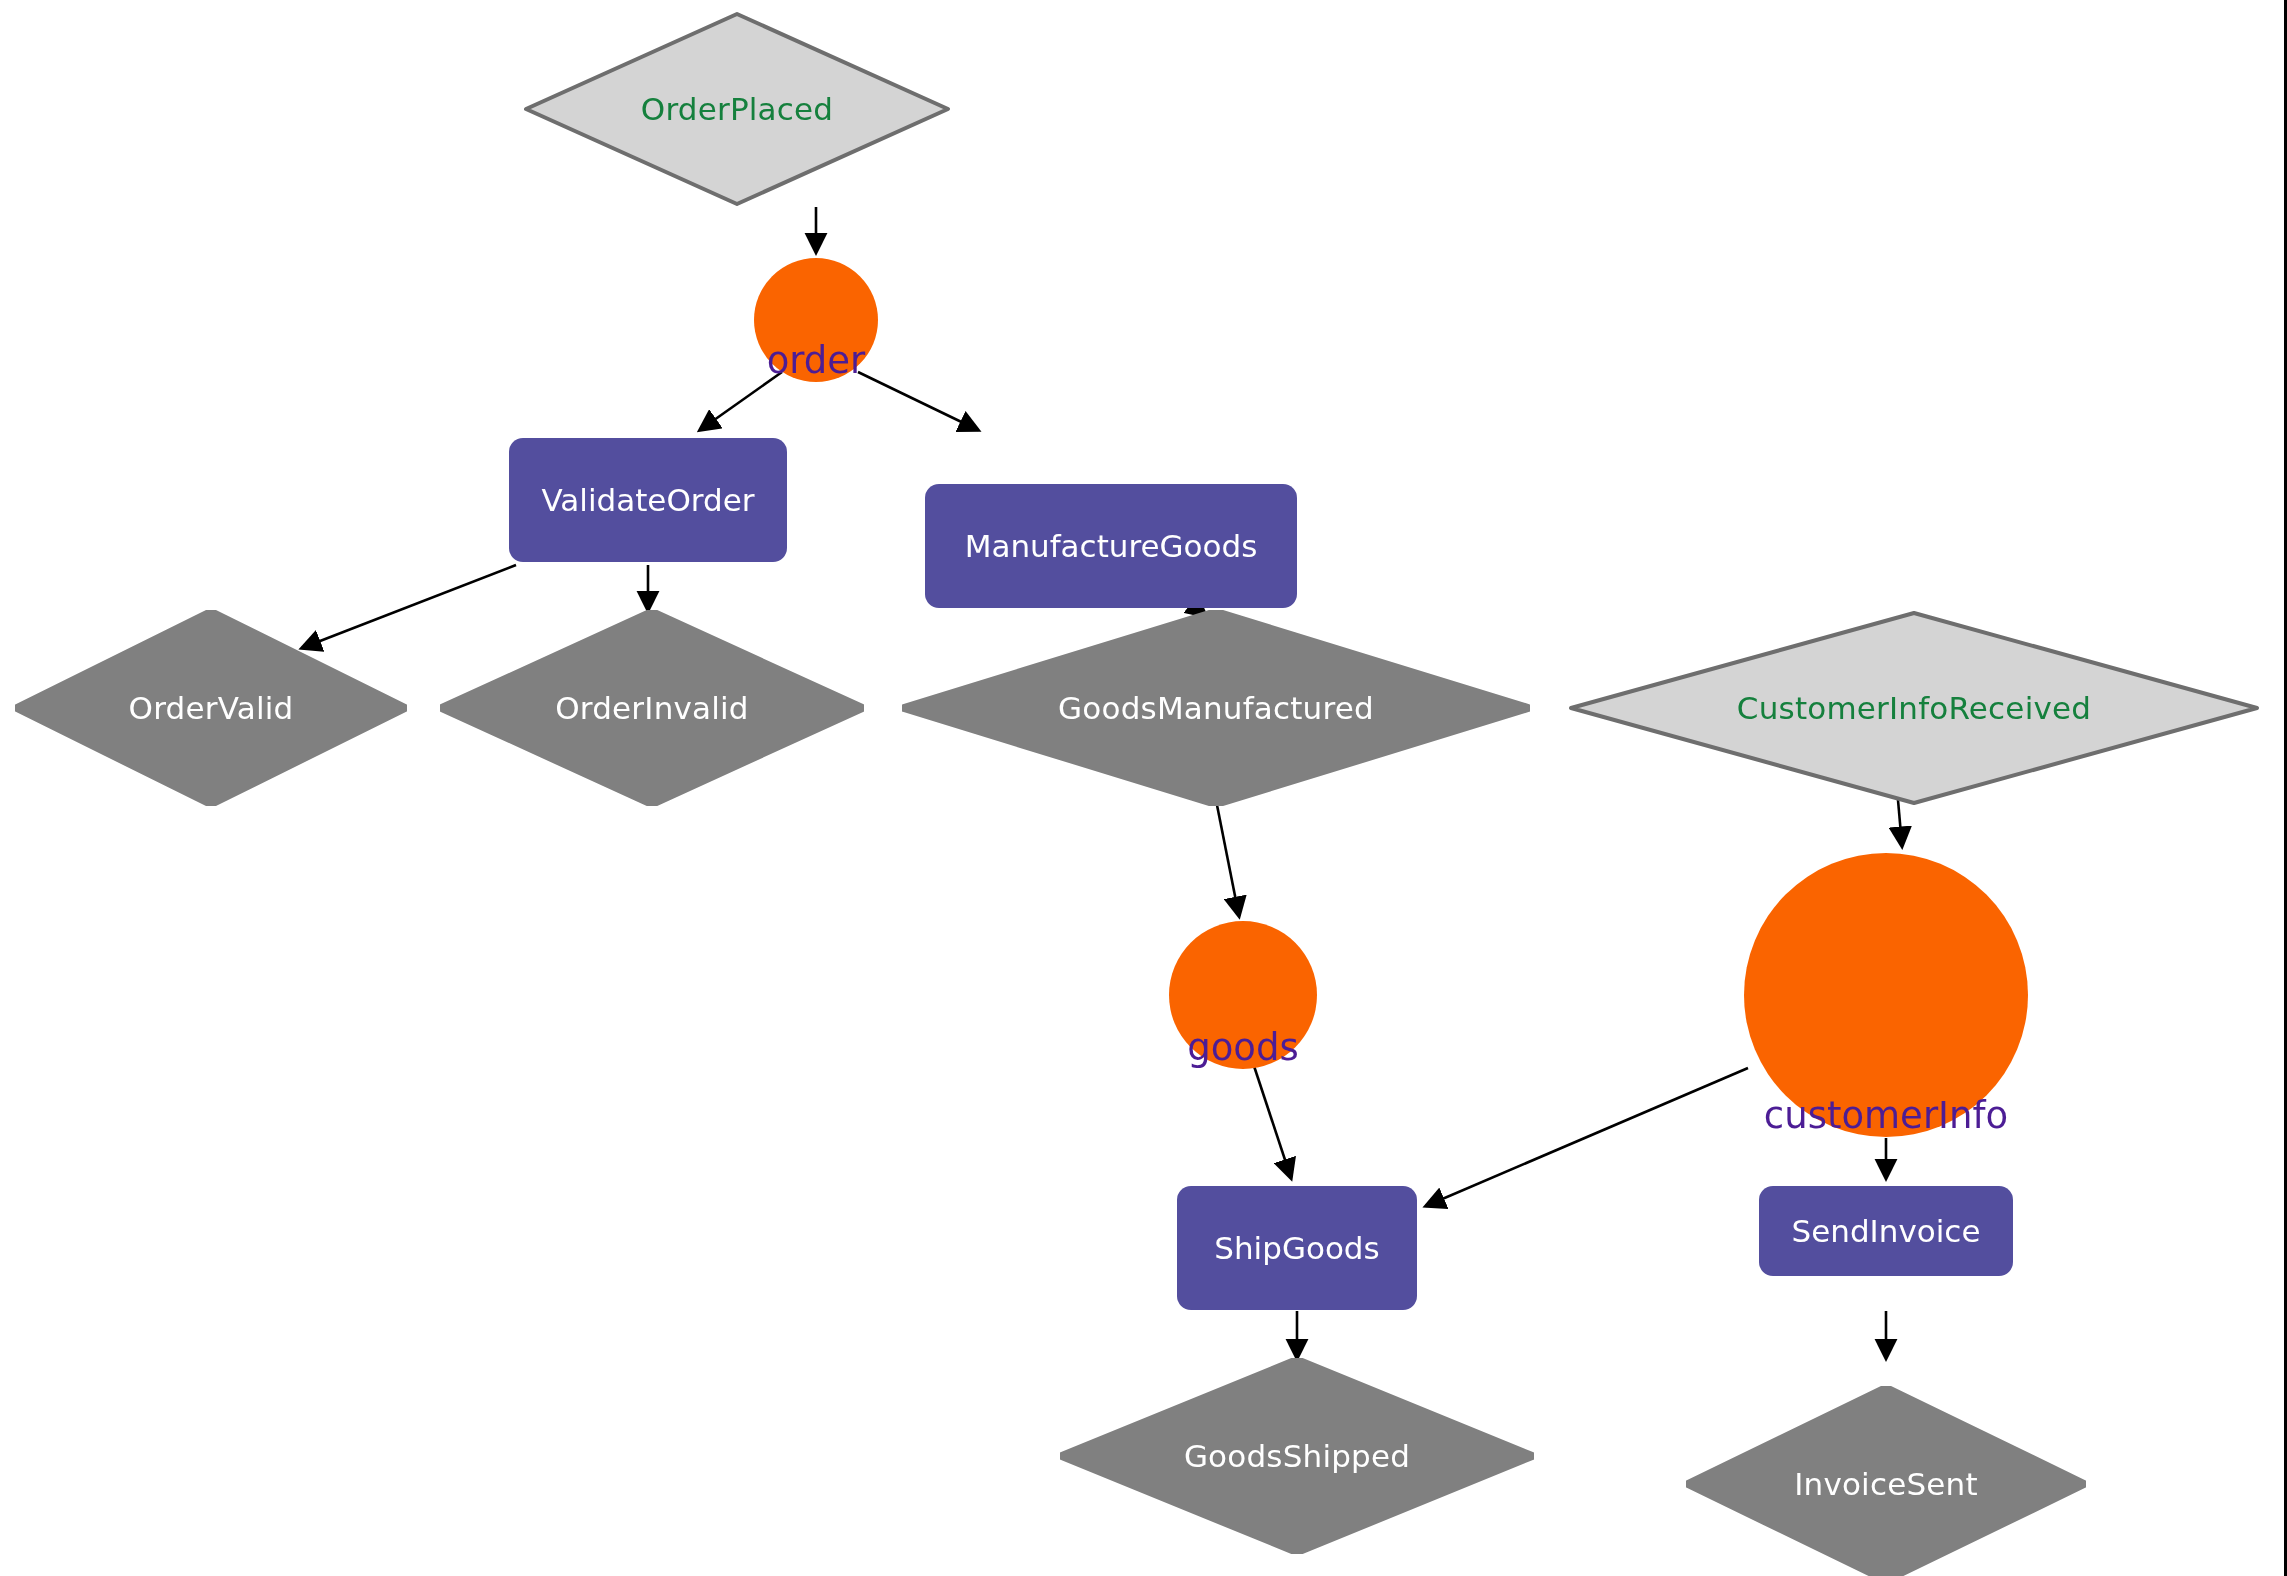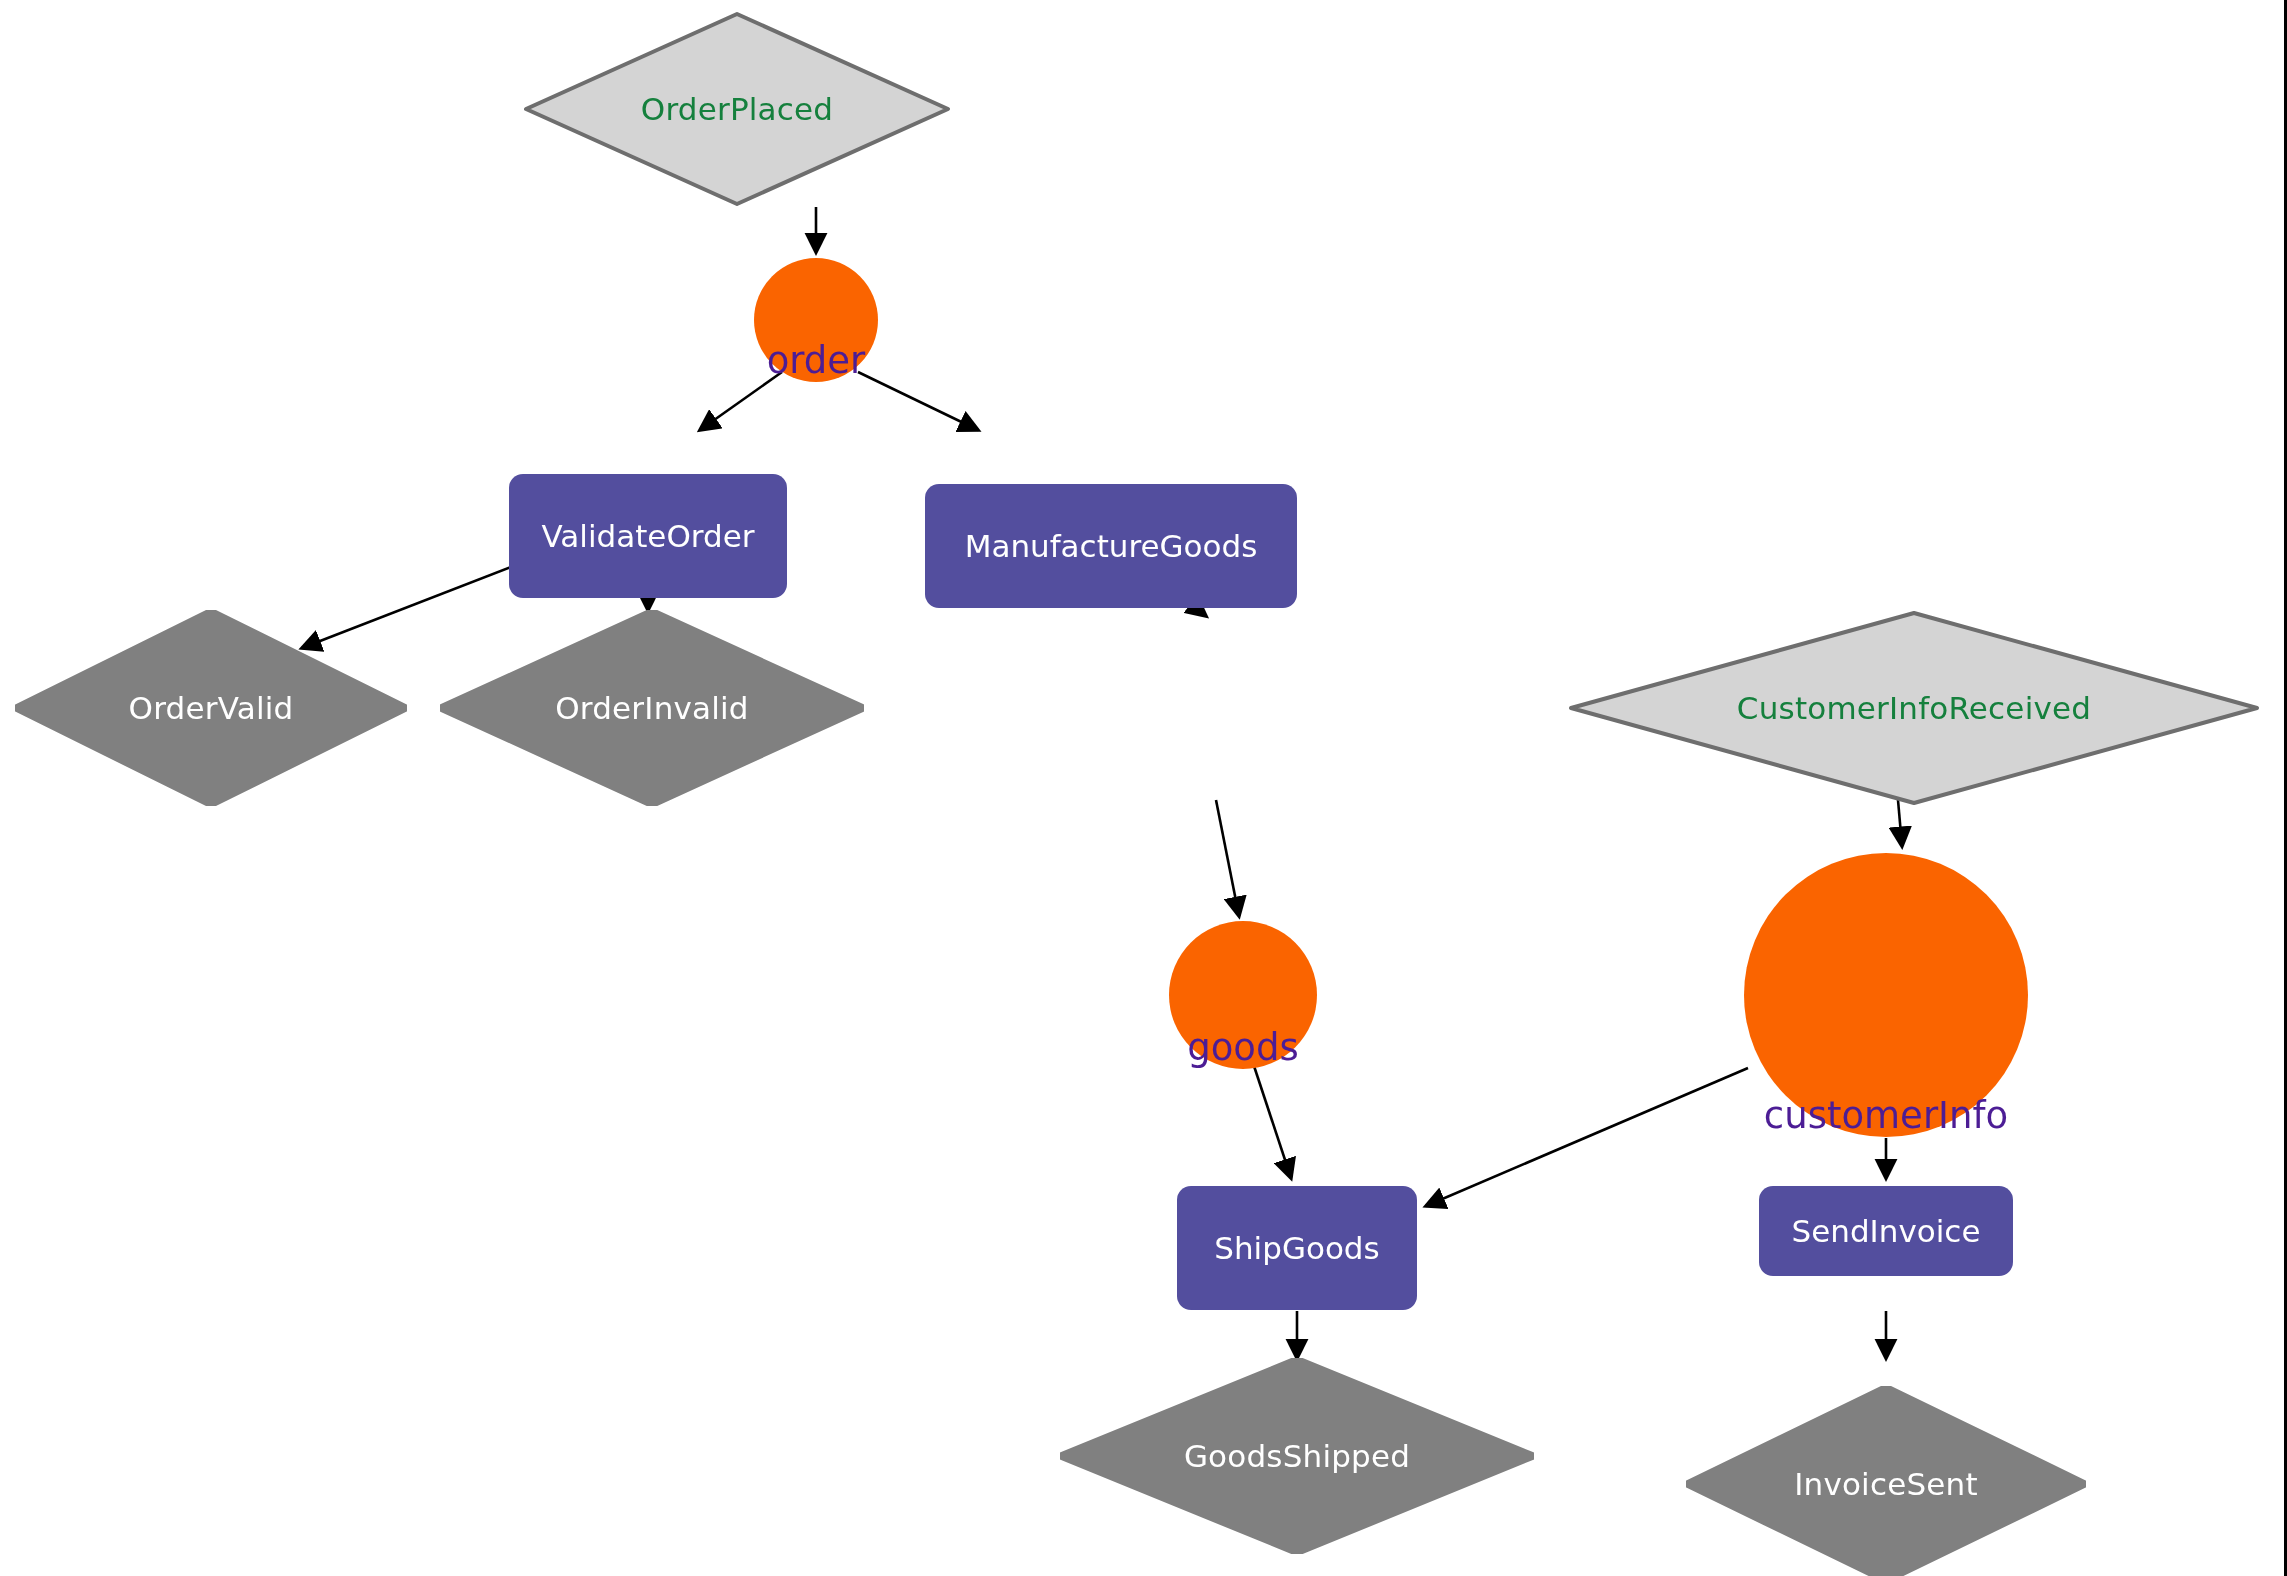--- a/index.html
+++ b/index.html
@@ -112,21 +112,21 @@
     <svg class="diamond-shape" viewBox="0 0 428 196" preserveAspectRatio="none">
       <path d="M 214 3 L 425 98 L 214 193 L 3 98 Z" fill="#d4d4d4" stroke="#6e6e6e" stroke-width="4" stroke-linejoin="round"></path>
     </svg>
     <div class="diamond-label dark">OrderPlaced</div>
   </div>
 
   <div class="agg-circle" style="left:754px; top:258px; width:124px; height:124px;">
     <span>order</span>
   </div>
 
-  <div class="cmd-box" style="left:509px; top:438px; width:278px; height:124px;margin-top:36px;">
+  <div class="cmd-box" style="left:509px; top:438px; width:278px; height:124px;">
     <span>ValidateOrder</span>
   </div>
 
   <div class="cmd-box" style="left:925px; top:438px; width:372px; height:124px;margin-top:46px;">
     <span>ManufactureGoods</span>
   </div>
 
   <div class="diamond-wrap" style="left:15px; top:610px; width:392px; height:196px;">
     <svg class="diamond-shape" viewBox="0 0 392 196" preserveAspectRatio="none">
       <path d="M 196 2 L 390 98 L 196 194 L 2 98 Z" fill="#808080" stroke="#808080" stroke-width="8" stroke-linejoin="round"></path>
@@ -134,20 +134,26 @@
     <div class="diamond-label">OrderValid</div>
   </div>
 
   <div class="diamond-wrap" style="left:440px; top:610px; width:424px; height:196px;">
     <svg class="diamond-shape" viewBox="0 0 424 196" preserveAspectRatio="none">
       <path d="M 212 2 L 422 98 L 212 194 L 2 98 Z" fill="#808080" stroke="#808080" stroke-width="8" stroke-linejoin="round"></path>
     </svg>
     <div class="diamond-label">OrderInvalid</div>
   </div>
 
+  <div class="diamond-wrap" style="left:902px; top:610px; width:628px; height:196px;">
+    <svg class="diamond-shape" viewBox="0 0 628 196" preserveAspectRatio="none">
+      <path d="M 314 2 L 626 98 L 314 194 L 2 98 Z" fill="#808080" stroke="#808080" stroke-width="8" stroke-linejoin="round"></path>
+    </svg>
+    <div class="diamond-label">GoodsManufactured</div>
+  </div>
 
   <div class="diamond-wrap" style="left:1568px; top:610px; width:692px; height:196px;">
     <svg class="diamond-shape" viewBox="0 0 692 196" preserveAspectRatio="none">
       <path d="M 346 3 L 689 98 L 346 193 L 3 98 Z" fill="#d4d4d4" stroke="#6e6e6e" stroke-width="4" stroke-linejoin="round"></path>
     </svg>
     <div class="diamond-label dark">CustomerInfoReceived</div>
   </div>
 
   <div class="agg-circle" style="left:1169px; top:921px; width:148px; height:148px;">
     <span>goods</span>

